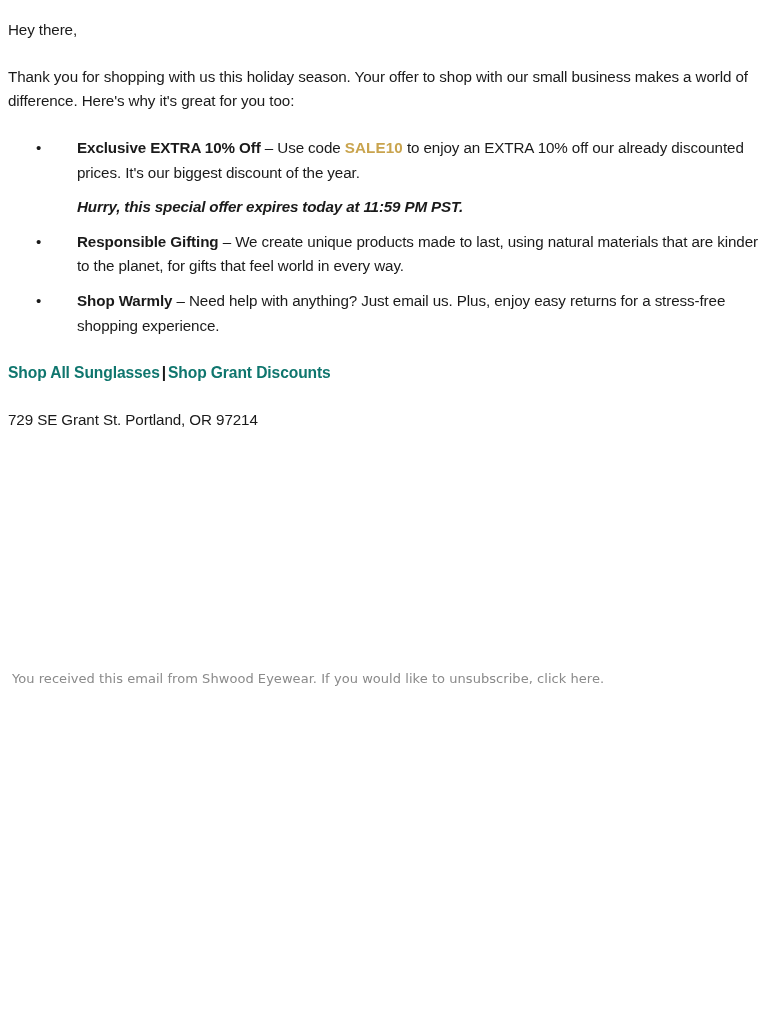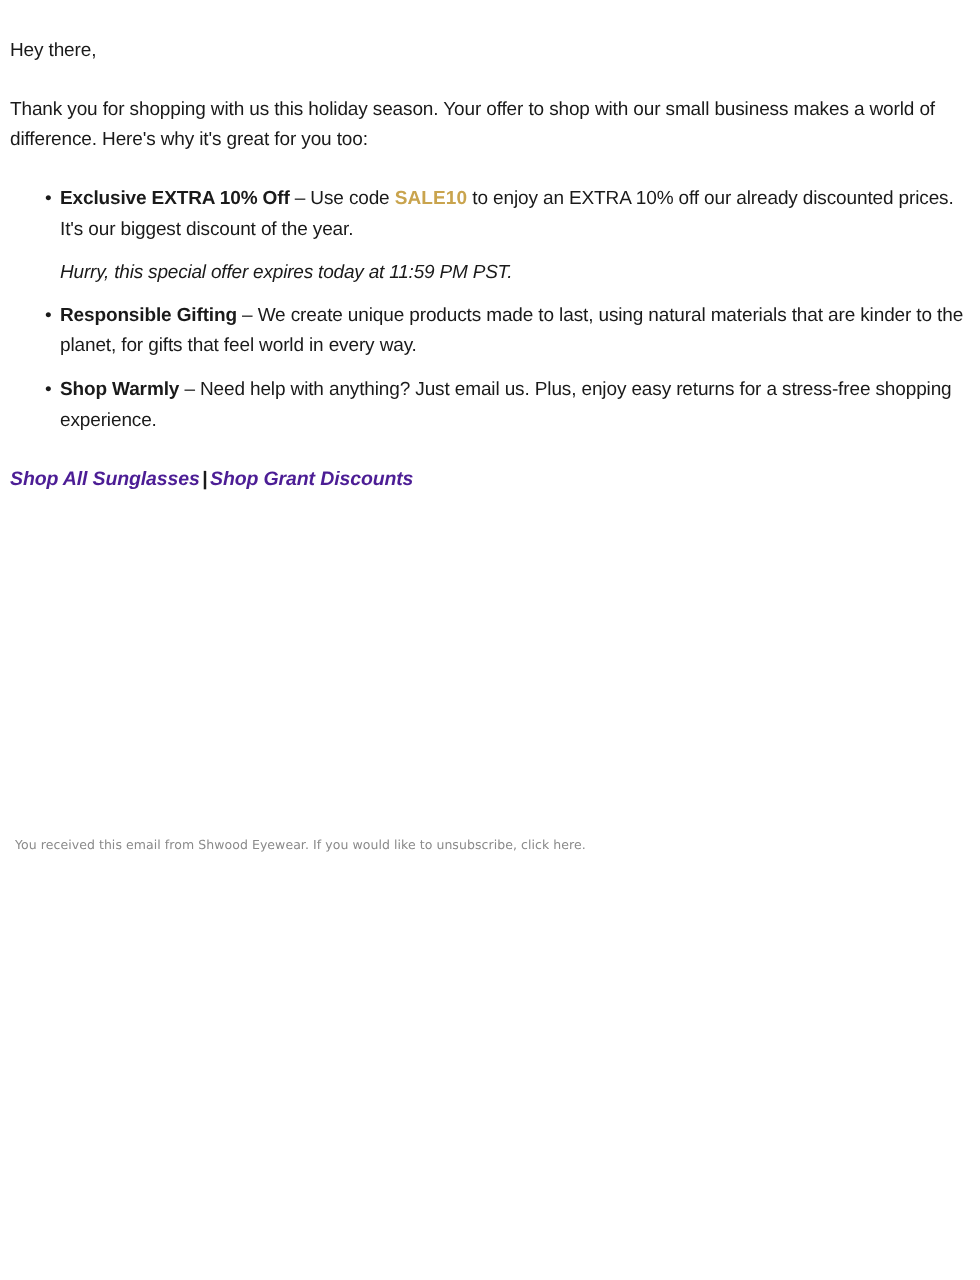--- a/index.html
+++ b/index.html
@@ -22,21 +22,21 @@
     top: 0;
     width: 764px;
     color: #1a1a1a;
     font-size: 15.2px;
     line-height: 1.62;
     letter-spacing: -0.1px;
   }
 
   
   .para {
-    margin: 11px 0 22px 0;
+    margin: 0 0 22px 0;
   }
 
   .spacer-first { height: 18px; }
 
   ul.benefits {
     margin: 0 0 22px 0;
     padding: 0 0 0 0;
     list-style: none;
   }
   ul.benefits > li {
@@ -46,66 +46,65 @@
   }
   ul.benefits > li:last-child { margin-bottom: 0; }
   ul.benefits > li .bullet-dot {
     position: absolute;
     left: 28px;
     top: 0;
     line-height: 1.62;
     font-size: 15.2px;
     color: #1a1a1a;
   }
-  .li-line { display: block; }
+  .li-line { display: block; margin-left: 29px; }
   .li-line + .li-line { margin-top: 10px; }
 
   strong.lead {
     font-weight: 700;
   }
   .urgency {
-    font-weight: 400;
+    font-weight: 700;
     font-style: italic;
     letter-spacing: -0.15px;
   }
 
   .promo-code {
     color: #c9a44e;
     font-weight: 700;
     letter-spacing: 0.1px;
   }
 
   .link-row {
     margin: 0 0 22px 0;
     font-weight: 700;
     font-size: 15.6px;
     letter-spacing: -0.1px;
   }
   .shop-link {
-    color: #4c1d95;
+    color: #0f766e;
     text-decoration: none;
     font-weight: 700;
-    font-style: italic;
   }
   .link-sep {
     color: #1a1a1a;
     font-weight: 700;
     padding: 0 2px;
   }
 
   .address-line {
     margin: 0;
   }
 
   .footer-note {
     position: absolute;
     left: 12px;
     top: 669px;
     color: #8a8a8a;
-    font-size: 10px;
+    font-size: 13px;
     line-height: 1.5;
     font-family: "DejaVu Sans", sans-serif;
     letter-spacing: 0.05px;
   }
 </style>
 </head>
 <body>
 
 <div class="email-body">
 
@@ -133,16 +132,17 @@
       <span class="li-line"><strong class="lead">Shop Warmly</strong><span> – Need help with anything? Just email us. Plus, enjoy easy returns for a stress-free shopping experience.</span></span>
     </li>
 
   </ul>
 
   <p class="link-row"><a class="shop-link" href="#">Shop All Sunglasses</a><span class="link-sep">|</span><a class="shop-link" href="#">Shop Grant Discounts</a></p>
 
 
 
 
+  <p class="para address-line"> 729 SE Grant St. Portland, OR 97214</p>
 
 </div>
 
 <div class="footer-note">You received this email from Shwood Eyewear. If you would like to unsubscribe, click here.</div>
 
 </body></html>

